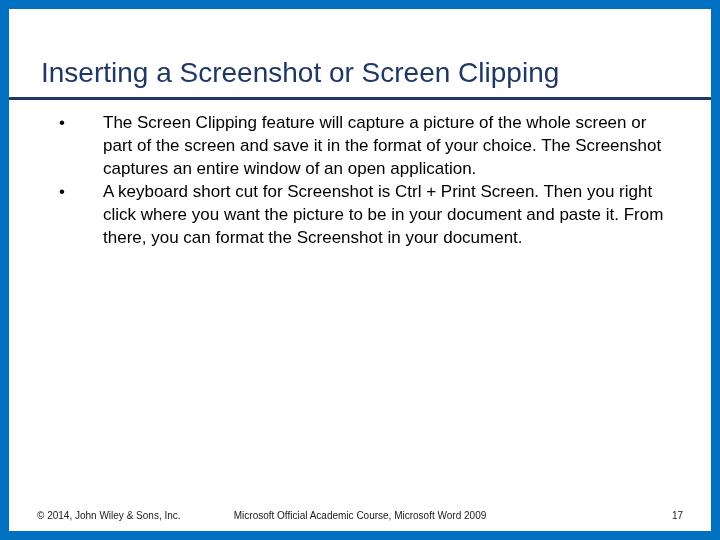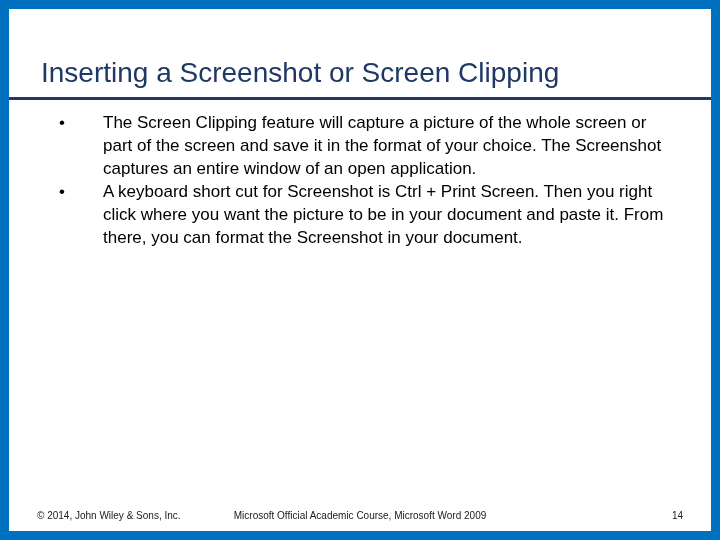--- a/index.html
+++ b/index.html
@@ -102,15 +102,15 @@
       <div class="bullet-row">
         <div class="bullet-mark">•</div>
         <div class="bullet-text">A keyboard short cut for Screenshot is Ctrl + Print Screen. Then you right click where you want the picture to be in your document and paste it.  From there, you can format the Screenshot in your document.</div>
       </div>
     </div>
   </div>
 
   <div class="footer">
     <div class="footer-left">© 2014, John Wiley &amp; Sons, Inc.</div>
     <div class="footer-center">Microsoft Official Academic Course, Microsoft Word 2009</div>
-    <div class="footer-right">14</div>
+    <div class="footer-right">17</div>
   </div>
 </div>
 
 </body></html>

